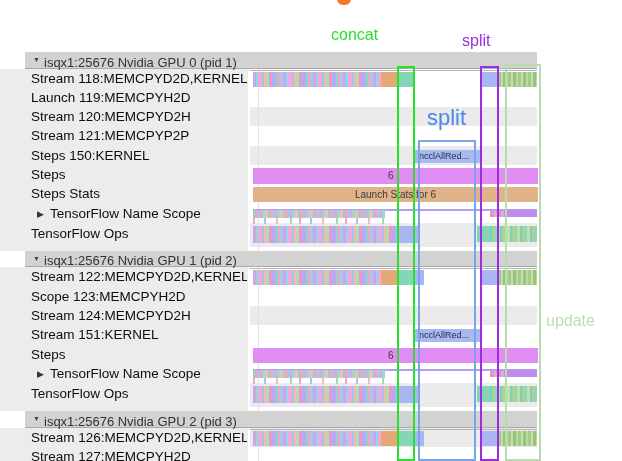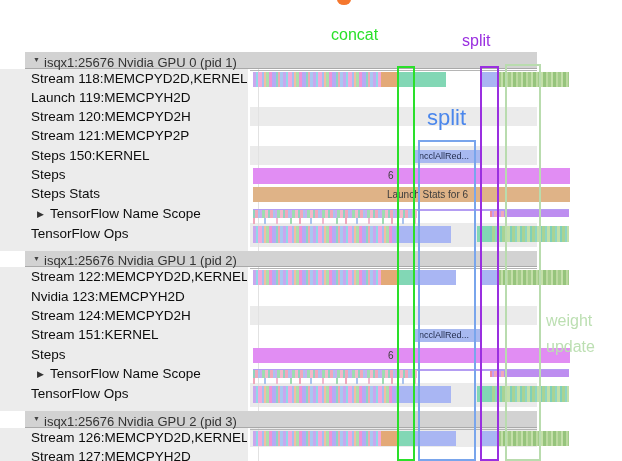--- a/index.html
+++ b/index.html
@@ -10,21 +10,21 @@
   .gridline{position:absolute;left:258px;top:52px;width:1px;height:409px;background:#e2e2e2;z-index:1;}
   
   .hdr-band{position:absolute;left:25px;width:512px;background:#d2d2d2;border-bottom:1px solid #a9a9a9;z-index:2;box-sizing:border-box;}
   .hdr-white{position:absolute;left:0;width:25px;background:#fff;z-index:2;}
   .hdr-text{position:absolute;left:44px;font-size:13px;color:#333;z-index:3;white-space:nowrap;}
   .hdr-arrow{position:absolute;left:33px;font-size:7px;color:#444;z-index:3;}
   .row-shade{position:absolute;left:250px;width:287px;background:#ebebeb;z-index:0;}
   .row-label{position:absolute;left:31px;font-size:13.5px;color:#0d0d0d;z-index:3;white-space:nowrap;max-width:216px;overflow:hidden;}
   .ns-arrow{position:absolute;left:37px;font-size:9px;color:#333;z-index:3;}
   .ns-label{position:absolute;left:50px;font-size:13.5px;color:#0d0d0d;z-index:3;white-space:nowrap;}
-  .seg{position:absolute;z-index:2;padding-left:32px;}
+  .seg{position:absolute;z-index:2;}
   .dense{background:repeating-linear-gradient(90deg,#c9a7ef 0 3px,#92d7e9 3px 5px,#f2a9da 5px 9px,#a5c0f2 9px 11px,#f2bca3 11px 13px,#abdfad 13px 16px,#ef93d5 16px 19px,#b4abf5 19px 23px,#8fd3c9 23px 25px,#f0a8b4 25px 27px,#a9c7f0 27px 30px);}
   .seg-orange{background:#e3a977;}
   .seg-teal{background:#82d7b5;}
   .seg-peri{background:#a9b6f3;}
   .olive-stripes{background:repeating-linear-gradient(90deg,#a3cb89 0 3px,#c4dfa9 3px 5px,#96c47c 5px 8px,#bcd9a0 8px 10px);}
   .teal-stripes{background:repeating-linear-gradient(90deg,#7fd0ba 0 2px,#a8d394 2px 5px,#8ed6c4 5px 7px,#c2dfa8 7px 10px);}
   .steps-bar{background:#e18df3;}
   .launch-bar{background:#dfb387;font-size:10px;color:#3c3c3c;text-align:center;line-height:15px;}
   .steps-num{position:absolute;font-size:10px;color:#3c3c3c;z-index:3;}
   .nccl-bar{background:#a8b9f0;font-size:9px;color:#222c4e;line-height:13px;padding-left:5px;box-sizing:border-box;white-space:nowrap;overflow:hidden;}
@@ -96,21 +96,21 @@
       <div class="hdr-arrow" style="top: 254.9px;">▼</div>
       <div class="hdr-text" style="top: 253.4px;">isqx1:25676 Nvidia GPU 1 (pid 2)</div>
       <div class="hline" style="left: 250px; top: 268.4px; width: 287px;"></div>
       <div class="row-label" style="top: 267.4px; line-height: 19.3px;">Stream 122:MEMCPYD2D,KERNEL,MI</div>
       <div class="seg dense" style="left: 253px; top: 270.4px; width: 128px; height: 15px;"></div>
       <div class="seg seg-orange" style="left: 381px; top: 270.4px; width: 17px; height: 15px;"></div>
       <div class="seg seg-teal" style="left: 398px; top: 270.4px; width: 16px; height: 15px;"></div>
       <div class="seg seg-peri" style="left: 414px; top: 270.4px; width: 10px; height: 15px;"></div>
       <div class="seg seg-peri" style="left: 481px; top: 270.4px; width: 16px; height: 15px;"></div>
       <div class="seg olive-stripes" style="left: 498px; top: 270.4px; width: 39px; height: 15px;"></div>
-      <div class="row-label" style="top: 286.7px; line-height: 19.3px;">Nvidia 123:MEMCPYH2D</div>
+      <div class="row-label" style="top: 286.7px; line-height: 19.3px;">Scope 123:MEMCPYH2D</div>
       <div class="row-shade" style="top: 306px; height: 19.3px;"></div>
       <div class="row-label" style="top: 306px; line-height: 19.3px;">Stream 124:MEMCPYD2H</div>
       <div class="row-label" style="top: 325.3px; line-height: 19.3px;">Stream 151:KERNEL</div>
       <div class="seg nccl-bar" style="left: 414px; top: 329.3px; width: 67px; height: 13px;">ncclAllRed...</div>
       <div class="row-label" style="top: 344.6px; line-height: 19.3px;">Steps</div>
       <div class="seg steps-bar" style="left: 253px; top: 347.6px; width: 285px; height: 15.5px;"></div>
       <div class="steps-num" style="left: 388px; top: 349.6px;">6</div>
       <div class="ns-arrow" style="top: 368.9px;">▶</div>
       <div class="ns-label" style="top: 365.9px; line-height: 15px;">TensorFlow Name Scope</div>
       <div class="seg ns-line" style="left: 253px; top: 368.9px; width: 284px; height: 2px;"></div>
@@ -138,20 +138,19 @@
       <div class="seg seg-peri" style="left: 481px; top: 430.7px; width: 16px; height: 15px;"></div>
       <div class="seg olive-stripes" style="left: 498px; top: 430.7px; width: 39px; height: 15px;"></div>
       <div class="row-label" style="top: 447px; line-height: 19.3px;">Stream 127:MEMCPYH2D</div>
     </div>
 
   <div class="orange-glyph"></div>
   <div class="ann-text txt-concat">concat</div>
   <div class="ann-text txt-split">split</div>
   <div class="ann-text txt-nccl">split</div>
   <div class="ann-text txt-weight">
-    <div>weight</div>
     <div>update</div>
   </div>
   <div class="ann-box box-concat"></div>
   <div class="ann-box box-split"></div>
   <div class="ann-box box-nccl"></div>
   <div class="ann-box box-weight"></div>
 </div>
 
 </body></html>

